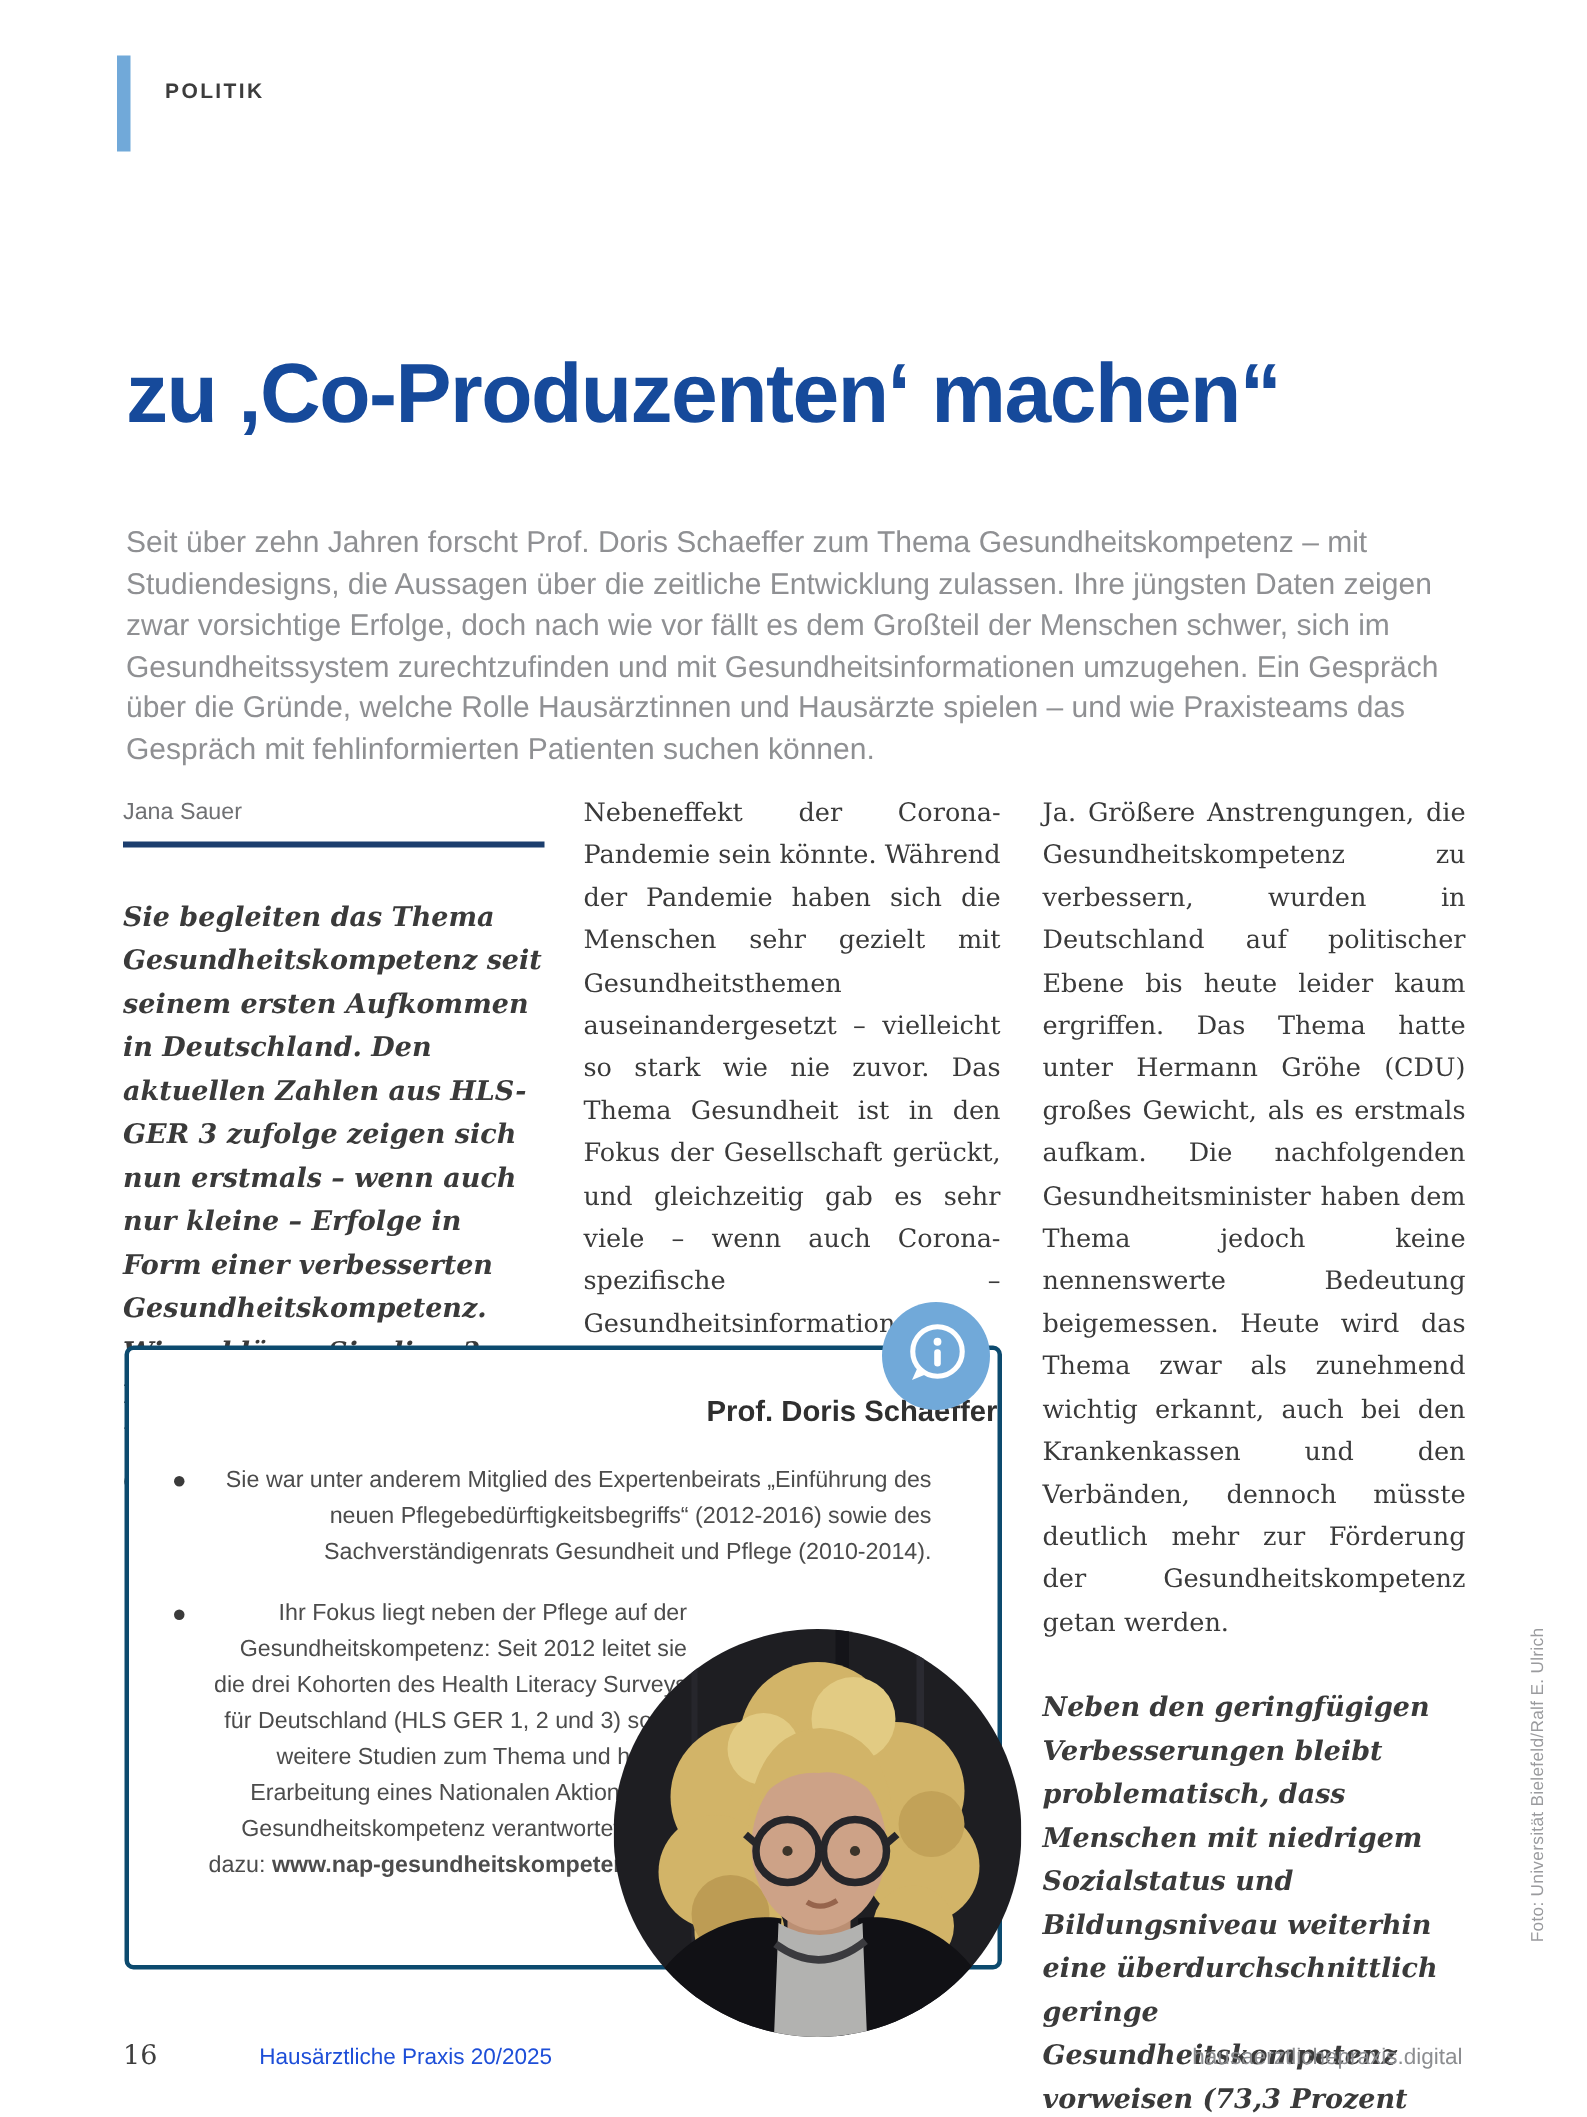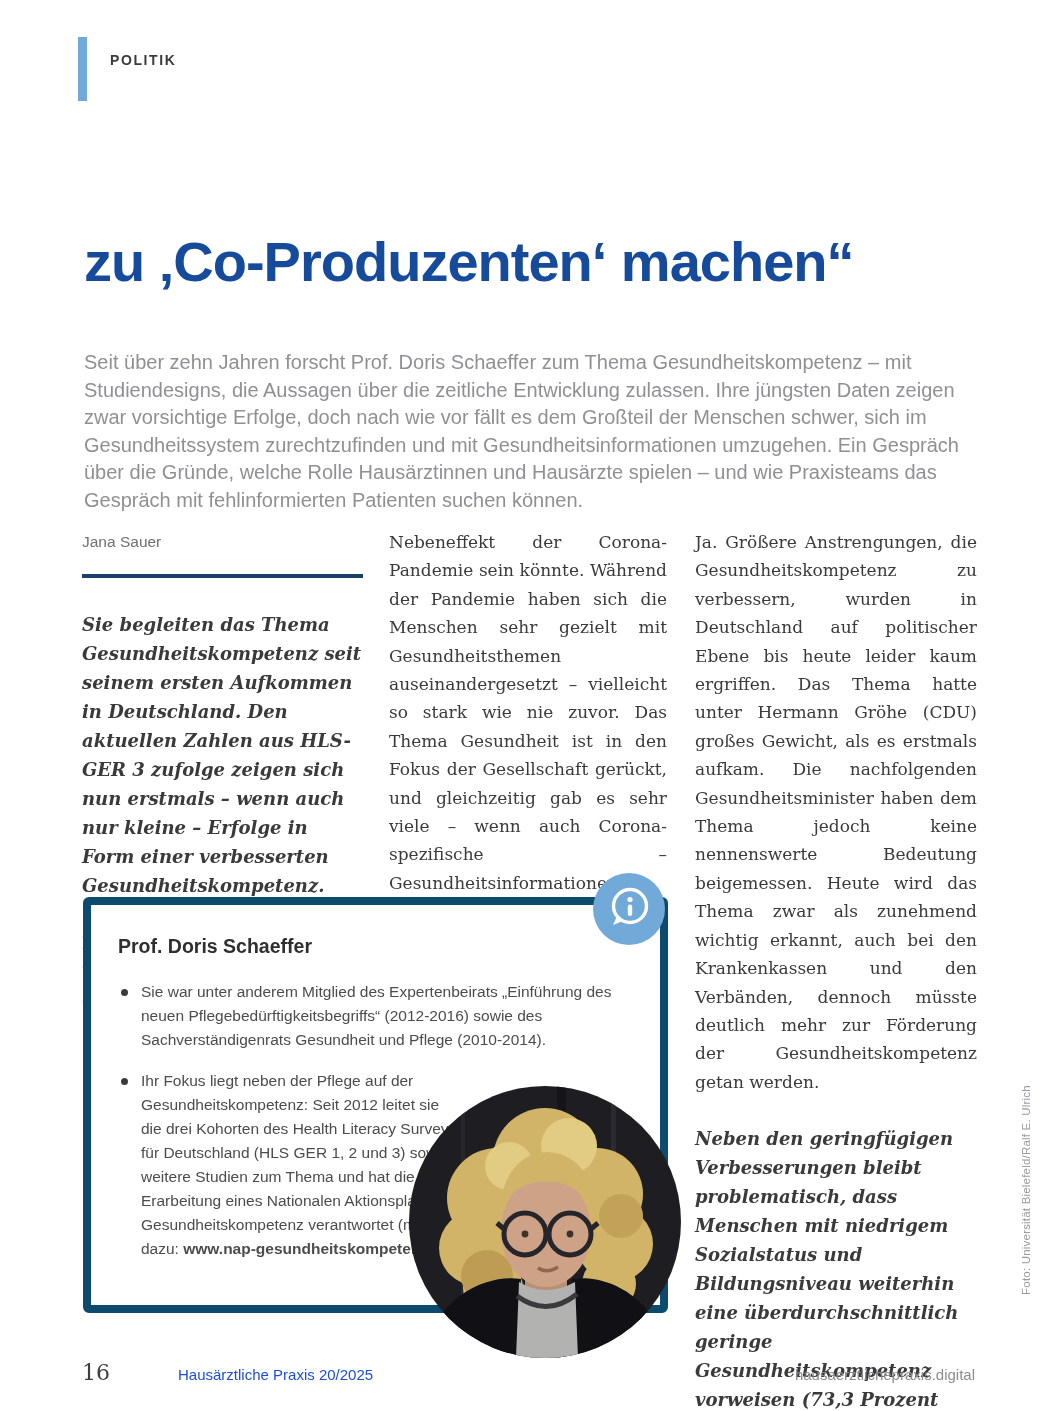--- a/index.html
+++ b/index.html
@@ -19,31 +19,31 @@
   .standfirst{position:absolute;left:84px;top:349px;width:896px;
               font-size:20px;line-height:27.6px;color:#8f9093;}
 
   
   .col{position:absolute;top:528px;font-family:"DejaVu Serif","Liberation Serif",serif;
        font-size:17px;line-height:28.4px;color:#3a3a3a;text-align:justify;}
   .col1{left:82px;width:281px;}
   .col2{left:389px;width:278px;}
   .col3{left:695px;width:282px;}
   .byline{font-family:"Liberation Sans",sans-serif;font-size:15.5px;color:#6f7073;
-          margin:0 0 18px 0;text-align:left;}
+          margin:0 0 5px 0;text-align:left;}
   .byline-rule{height:4px;background:#1c3e6e;margin:0 0 32px 0;}
   .question{font-weight:bold;font-style:italic;font-size:18px;line-height:29px;
             text-align:left;margin:0;}
   .para{margin:0;}
   .mt{margin-top:28px;}
   .speaker{font-weight:bold;}
 
   
   .infobox{position:absolute;left:83px;top:897px;width:585px;height:416px;
-           border:8px solid #0c4a6e;border-radius:6px;box-sizing:border-box;background:#fff;}
+           border:3px solid #0c4a6e;border-radius:6px;box-sizing:border-box;background:#fff;text-align:right;}
   .infobox-icon{position:absolute;left:502px;top:-32px;width:72px;height:72px;}
   .infobox-title{margin:30px 0 0 27px;font-size:19.5px;font-weight:bold;color:#2f2f2f;}
   .infobox-list{margin:22px 0 0 27px;padding:0;list-style:none;width:508px;
                 font-size:15.5px;line-height:24px;color:#4c4c4c;}
   .infobox-list li{position:relative;padding-left:23px;margin-bottom:17px;}
   .infobox-list li::before{content:"";position:absolute;left:3px;top:9px;width:7px;height:7px;
                 border-radius:50%;background:#3b3b3b;}
   .infobox-list li.narrow{width:322px;}
   .bullet-url{font-weight:bold;}
 
@@ -52,21 +52,21 @@
             border-radius:50%;overflow:hidden;}
   .portrait svg{display:block;}
 
   
   .credit{position:absolute;left:903px;top:1184px;width:245px;text-align:center;
           transform:rotate(-90deg);transform-origin:center;
           font-size:11.5px;color:#9a9b9e;letter-spacing:.2px;}
 
   
   .footer{position:absolute;left:82px;top:1360px;width:893px;display:flex;align-items:baseline;}
-  .page-num{font-family:"DejaVu Serif",serif;font-size:22px;color:#3f3f3f;}
+  .page-num{font-family:"DejaVu Serif",serif;font-size:18px;color:#3f3f3f;}
   .journal{margin-left:68px;font-size:15px;color:#1d4ed8;}
   .website{margin-left:auto;font-size:15px;color:#8c8d90;}
 </style>
 </head>
 <body>
 
 <div class="page">
 
   <div class="kicker-bar"></div>
   <div class="kicker">POLITIK</div>

